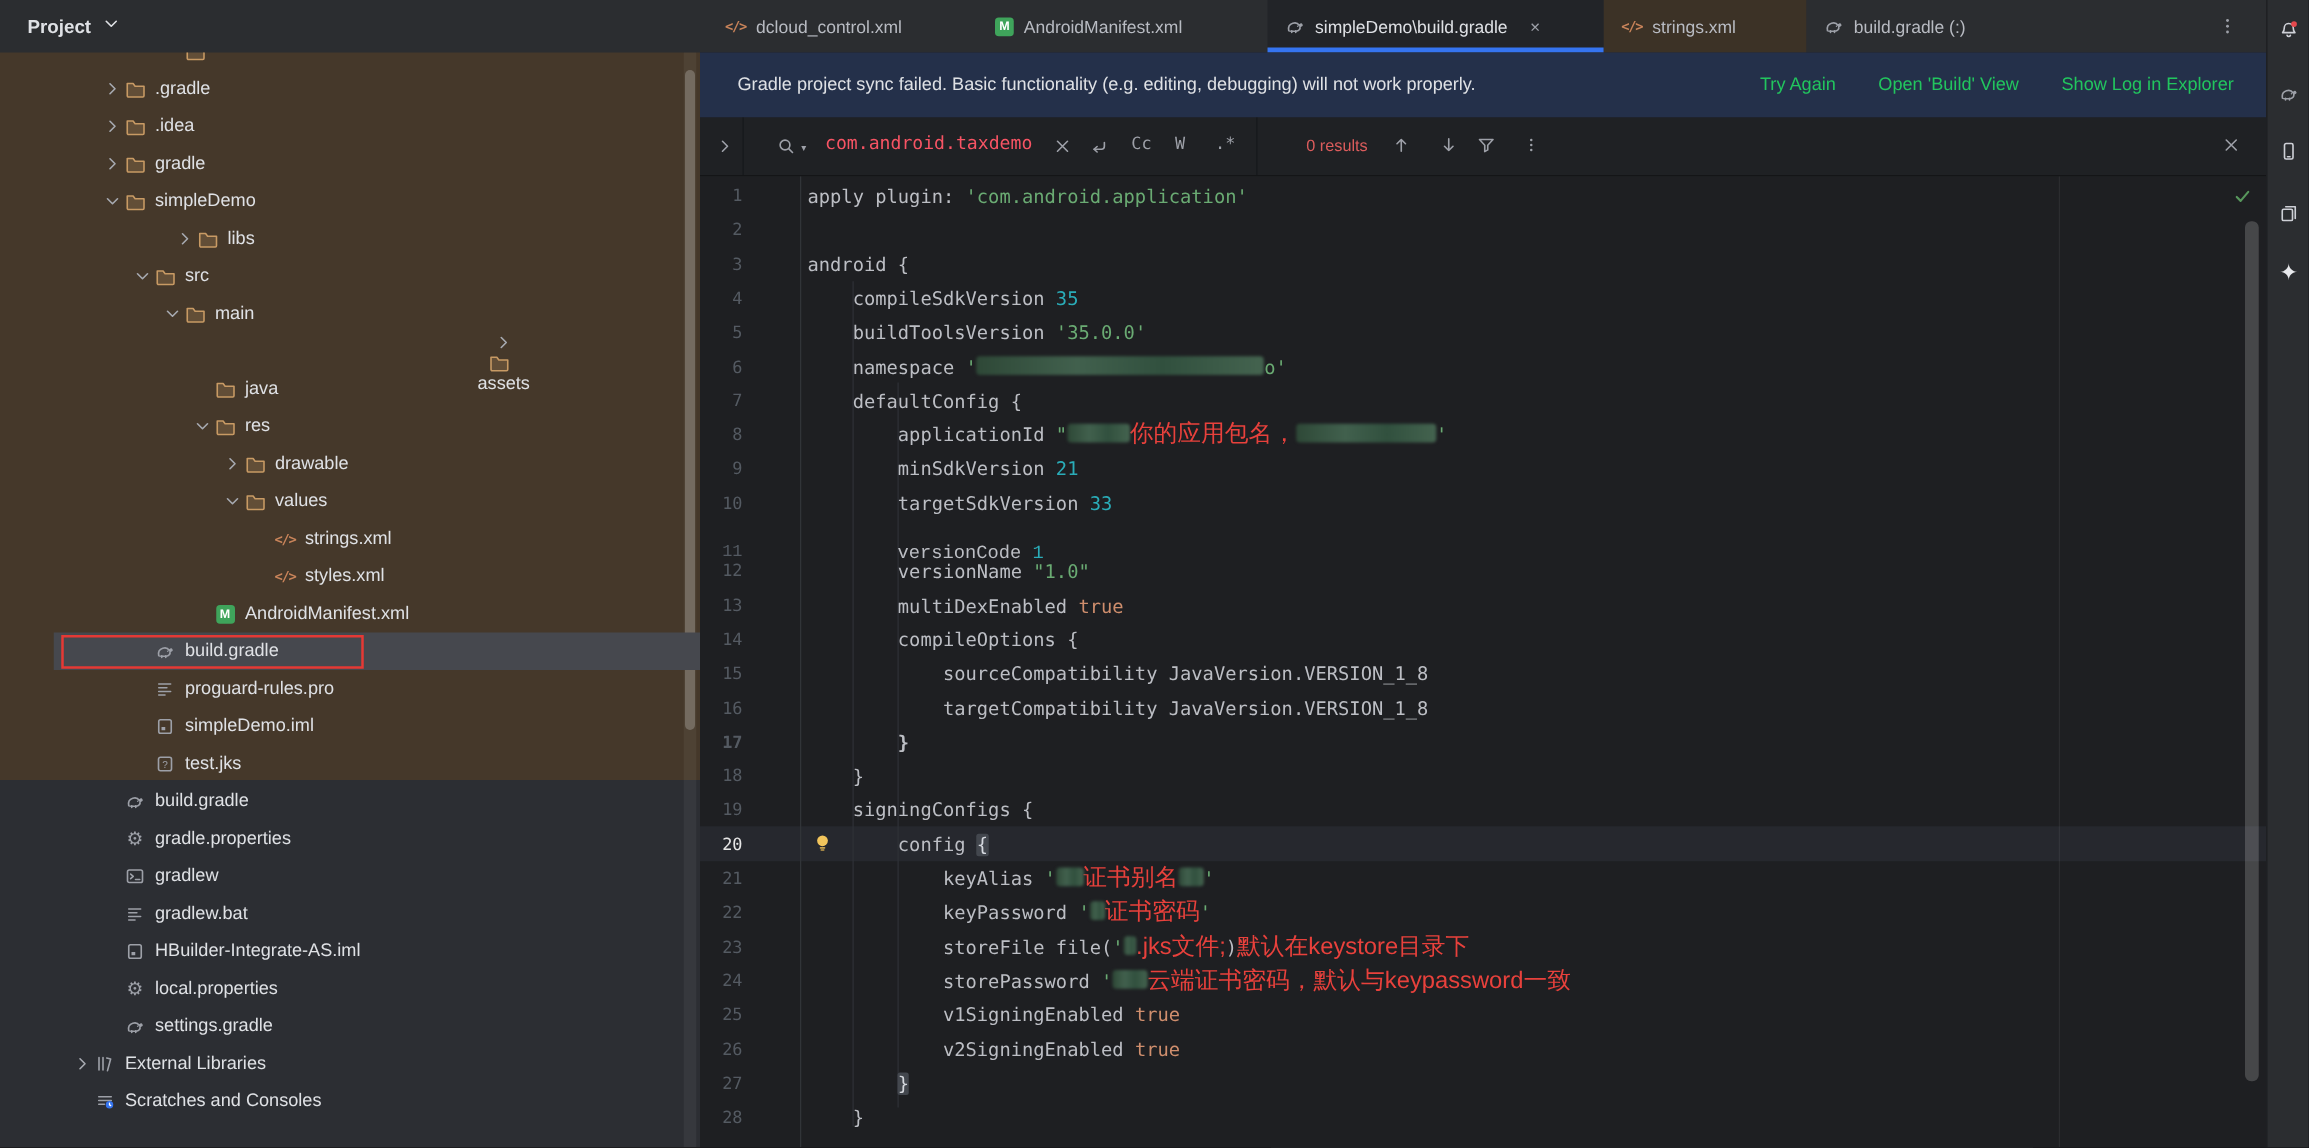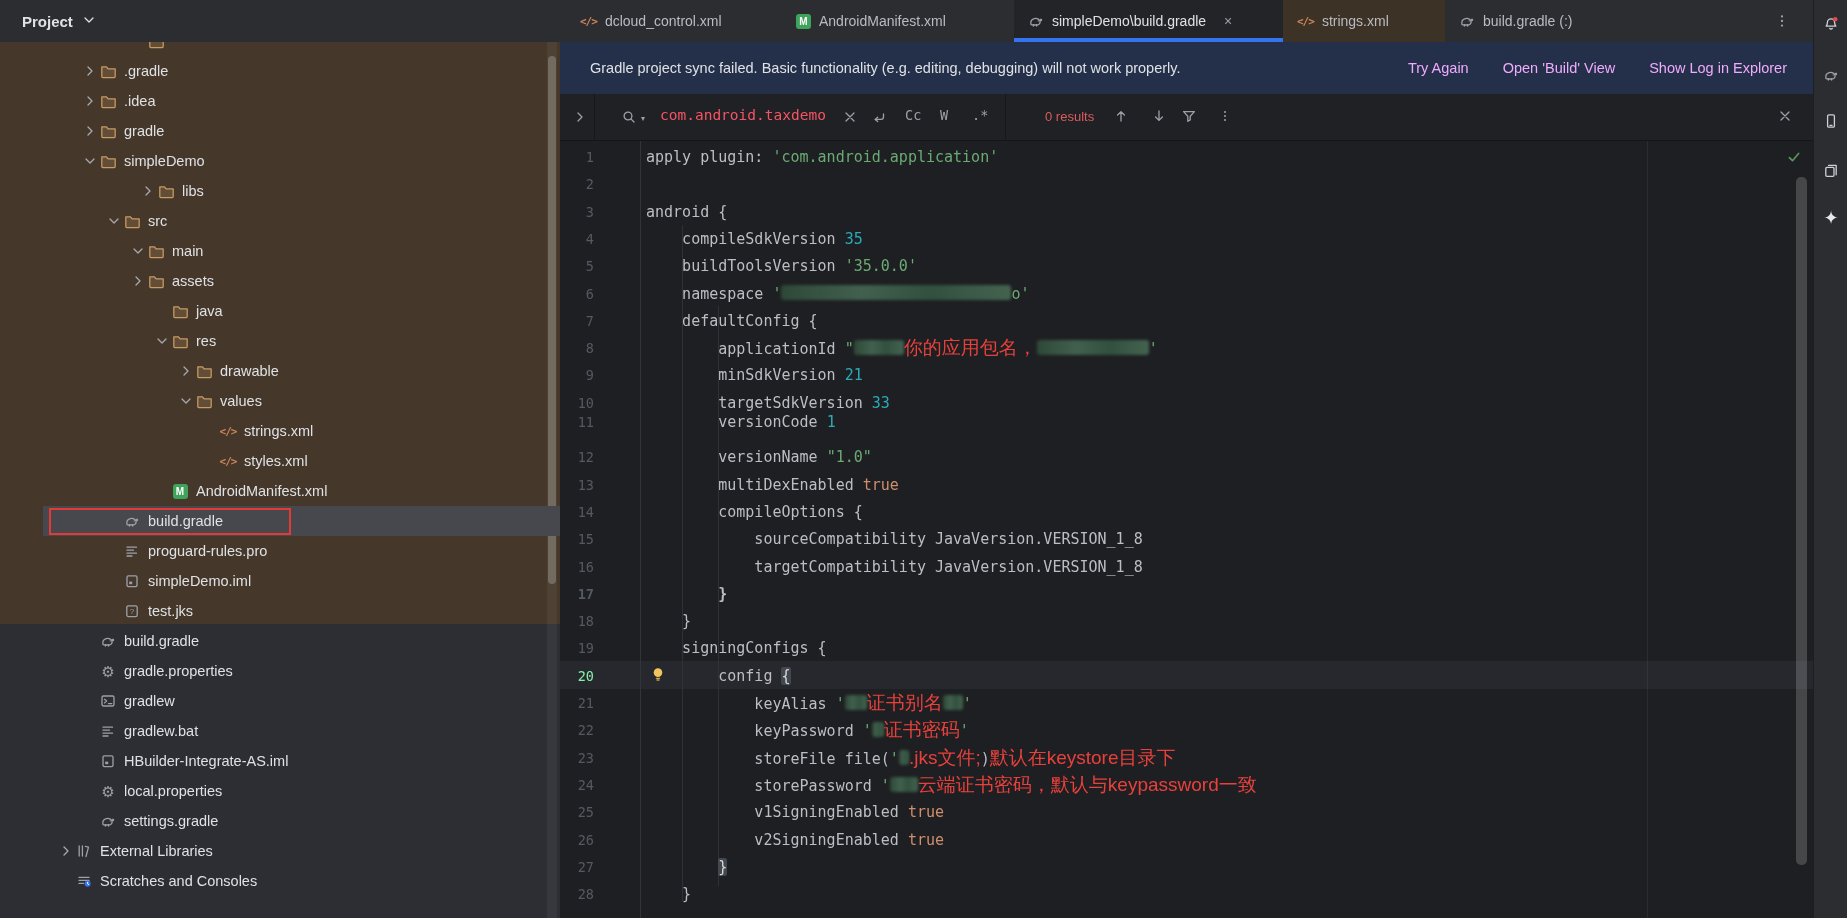--- a/index.html
+++ b/index.html
@@ -30,38 +30,38 @@
   .tab{position:absolute;top:0;height:42px;box-sizing:border-box;display:flex;align-items:center;gap:8px;padding-left:14px;font-size:14px;color:#b8bbc2;cursor:default;}
   .tab.active{background:#222428;color:#dfe1e5;}
   .tab.tinted{background:#3c3226;}
   .tab .underline{position:absolute;left:0;bottom:0;width:100%;height:4px;background:#3574f0;}
   .tab .tclose{margin-left:10px;color:#9da0a8;}
   #tab-kebab{position:absolute;left:1212px;top:10px;width:20px;height:22px;color:#9da0a8;display:flex;align-items:center;justify-content:center;}
 
   #banner{position:absolute;left:0;top:42px;width:1253px;height:52px;background:#24304a;display:flex;align-items:center;box-sizing:border-box;padding:0 26px 0 30px;}
   #banner-msg{color:#dfe1e5;font-size:14.5px;}
   #banner-links{margin-left:auto;display:flex;gap:34px;}
-  #banner-links .blink{color:#f0abfc;font-size:14.5px;white-space:nowrap;cursor:pointer;}
+  #banner-links .blink{color:#22c55e;font-size:14.5px;white-space:nowrap;cursor:pointer;}
 
   #searchbar{position:absolute;left:0;top:94px;width:1253px;height:47px;background:#1f2124;border-bottom:1px solid #141517;box-sizing:border-box;}
   .sdiv{position:absolute;top:0;width:1px;height:46px;background:#16181b;}
   .sicon{position:absolute;color:#9da0a8;display:flex;align-items:center;justify-content:center;}
   #squery{position:absolute;left:100px;top:13px;font-family:"DejaVu Sans Mono",monospace;font-size:14.5px;color:#f75464;white-space:nowrap;}
   #sresults{position:absolute;left:485px;top:15px;font-size:13px;color:#db5c5c;}
   .stoggle{position:absolute;top:13px;font-size:13.5px;color:#9da0a8;font-family:"DejaVu Sans Mono",monospace;}
 
   
   #code{position:absolute;left:0;top:141px;width:1253px;height:777px;background:#1e1f22;overflow:hidden;}
   #caretline{position:absolute;left:0;top:520px;width:1253px;height:28px;background:#26282e;}
   #gutterline{position:absolute;left:80px;top:0;width:1px;height:777px;background:#313438;}
   .iguide{position:absolute;width:1px;background:#2e3136;}
   #marginline{position:absolute;left:1087px;top:0;width:1px;height:777px;background:rgba(255,255,255,.06);}
   .cl{position:absolute;left:0;width:1253px;height:28px;font-family:"DejaVu Sans Mono",monospace;font-size:15px;line-height:28px;white-space:pre;color:#bcbec4;}
   .ln{position:absolute;left:0;top:0;width:34px;text-align:right;color:#545a62;font-size:13.5px;}
-  .ln.cur{color:#86efac;}
+  .ln.cur{color:#e5e5e5;}
   .ct{position:absolute;left:86px;top:0;}
   .c-s{color:#6aab73;}
   .c-n{color:#2aacb8;margin-top:23px;}
   .c-k{color:#cf8e6d;}
   .c-r{color:#e8413c;font-family:"Liberation Sans",sans-serif;font-size:19px;}
   .c-b{background:#43474e;border-radius:2px;color:#d5d8de;}
   .censor{display:inline-block;height:15px;border-radius:3px;vertical-align:-1px;background:linear-gradient(90deg,#2e4837,#41604d 35%,#31503e 65%,#44634f);filter:blur(1.4px);}
   #lightbulb{position:absolute;left:90px;top:525px;width:18px;height:18px;}
   #escroll{position:absolute;left:1236px;top:36px;width:11px;height:688px;background:rgba(255,255,255,.18);border-radius:5px;}
   #echeck{position:absolute;left:1226px;top:8px;width:18px;height:18px;}
@@ -183,21 +183,21 @@
               <path d="M4 6l4 4 4-4"></path>
             </svg>
           </span>
           <span class="ticon">
             <svg width="17" height="17" viewBox="0 0 16 16">
               <path d="M1.7 3.6h4.4l1.5 2h6.7v7.2a.9.9 0 0 1-.9.9H2.6a.9.9 0 0 1-.9-.9z" fill="rgba(204,160,104,.22)" stroke="#c89a64" stroke-width="1.2" stroke-linejoin="round"></path>
             </svg>
           </span>
           <span class="tlabel">main</span>
         </div>
-        <div class="trow" style="top: 224px; padding-left: 86px;">
+        <div class="trow" style="top: 224px; padding-left: 86px; flex-direction: column;">
           <span class="chev">
             <svg width="16" height="16" viewBox="0 0 16 16" fill="none" stroke="currentColor" stroke-width="1.3" stroke-linecap="round" stroke-linejoin="round">
               <path d="M6 4l4 4-4 4"></path>
             </svg>
           </span>
           <span class="ticon">
             <svg width="17" height="17" viewBox="0 0 16 16">
               <path d="M1.7 3.6h4.4l1.5 2h6.7v7.2a.9.9 0 0 1-.9.9H2.6a.9.9 0 0 1-.9-.9z" fill="rgba(204,160,104,.22)" stroke="#c89a64" stroke-width="1.2" stroke-linejoin="round"></path>
             </svg>
           </span>
@@ -539,21 +539,21 @@
       <div class="cl" style="top: 2px;"><span class="ln">1</span><span class="ct"><span>apply plugin: </span><span class="c-s">'com.android.application'</span></span></div>
         <div class="cl" style="top: 29.3px;"><span class="ln">2</span><span class="ct"></span></div>
         <div class="cl" style="top: 56.6px;"><span class="ln">3</span><span class="ct"><span>android {</span></span></div>
         <div class="cl" style="top: 83.9px;"><span class="ln">4</span><span class="ct"><span>    compileSdkVersion </span><span class="c-n">35</span></span></div>
         <div class="cl" style="top: 111.2px;"><span class="ln">5</span><span class="ct"><span>    buildToolsVersion </span><span class="c-s">'35.0.0'</span></span></div>
         <div class="cl" style="top: 138.5px;"><span class="ln">6</span><span class="ct"><span>    namespace </span><span class="c-s">'</span><span class="censor" style="width: 230px;"></span><span class="c-s">o'</span></span></div>
         <div class="cl" style="top: 165.8px;"><span class="ln">7</span><span class="ct"><span>    defaultConfig {</span></span></div>
         <div class="cl" style="top: 193.1px;"><span class="ln">8</span><span class="ct"><span>        applicationId </span><span class="c-s">"</span><span class="censor" style="width: 50px;"></span><span class="c-r">你的应用包名，</span><span class="censor" style="width: 112px;"></span><span class="c-s">'</span></span></div>
         <div class="cl" style="top: 220.4px;"><span class="ln">9</span><span class="ct"><span>        minSdkVersion </span><span class="c-n">21</span></span></div>
         <div class="cl" style="top: 247.7px;"><span class="ln">10</span><span class="ct"><span>        targetSdkVersion </span><span class="c-n">33</span></span></div>
-        <div class="cl" style="top: 267px;"><span class="ln">11</span><span class="ct"><span>        versionCode </span><span class="c-n">1</span></span></div>
+        <div class="cl" style="top: 288px; font-family: Liberation Mono, monospace;"><span class="ln">11</span><span class="ct"><span>        versionCode </span><span class="c-n">1</span></span></div>
         <div class="cl" style="top: 302.3px;"><span class="ln">12</span><span class="ct"><span>        versionName </span><span class="c-s">"1.0"</span></span></div>
         <div class="cl" style="top: 329.6px;"><span class="ln">13</span><span class="ct"><span>        multiDexEnabled </span><span class="c-k">true</span></span></div>
         <div class="cl" style="top: 356.9px;"><span class="ln">14</span><span class="ct"><span>        compileOptions {</span></span></div>
         <div class="cl" style="top: 384.2px;"><span class="ln">15</span><span class="ct"><span>            sourceCompatibility JavaVersion.VERSION_1_8</span></span></div>
         <div class="cl" style="top: 411.5px;"><span class="ln">16</span><span class="ct"><span>            targetCompatibility JavaVersion.VERSION_1_8</span></span></div>
         <div class="cl" style="top: 438.8px; font-weight: bold;"><span class="ln">17</span><span class="ct"><span>        }</span></span></div>
         <div class="cl" style="top: 466.1px;"><span class="ln">18</span><span class="ct"><span>    }</span></span></div>
         <div class="cl" style="top: 493.4px;"><span class="ln">19</span><span class="ct"><span>    signingConfigs {</span></span></div>
         <div class="cl" style="top: 520.7px;"><span class="ln cur">20</span><span class="ct"><span>        config </span><span class="c-b">{</span></span></div>
         <div class="cl" style="top: 548px;"><span class="ln">21</span><span class="ct"><span>            keyAlias </span><span class="c-s">'</span><span class="censor" style="width: 22px;"></span><span class="c-r">证书别名</span><span class="censor" style="width: 20px;"></span><span class="c-s">'</span></span></div>

